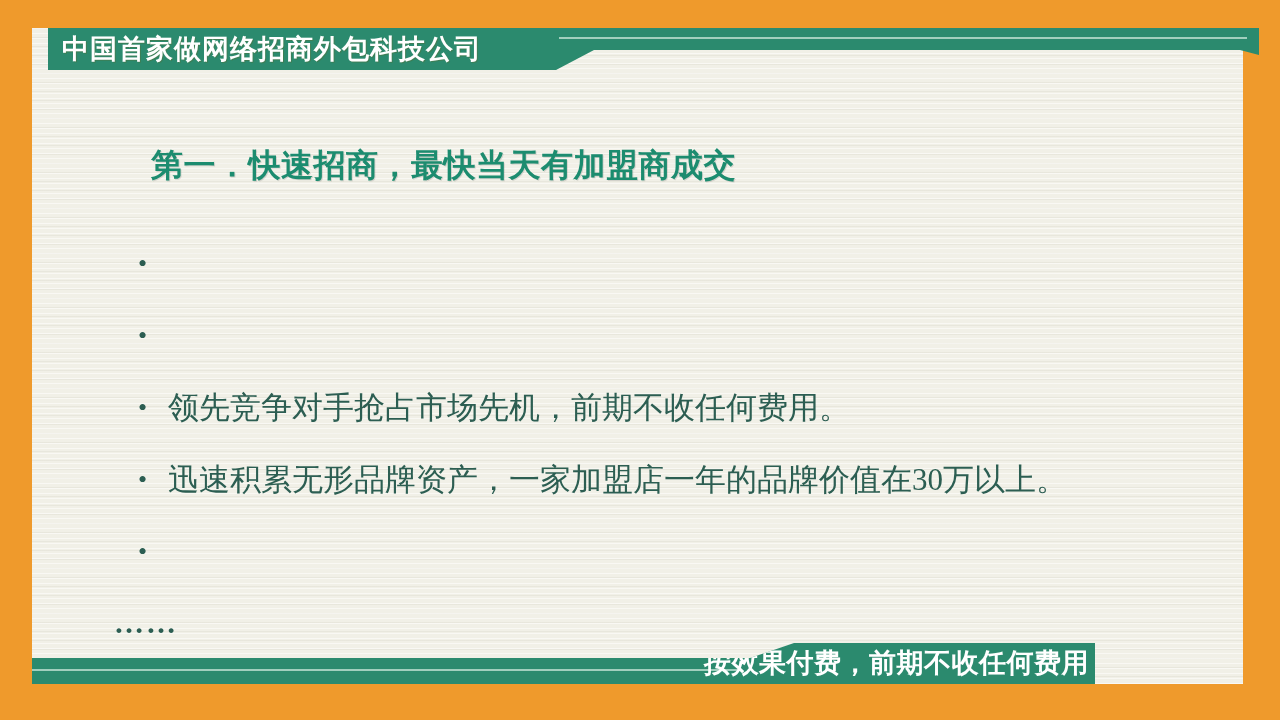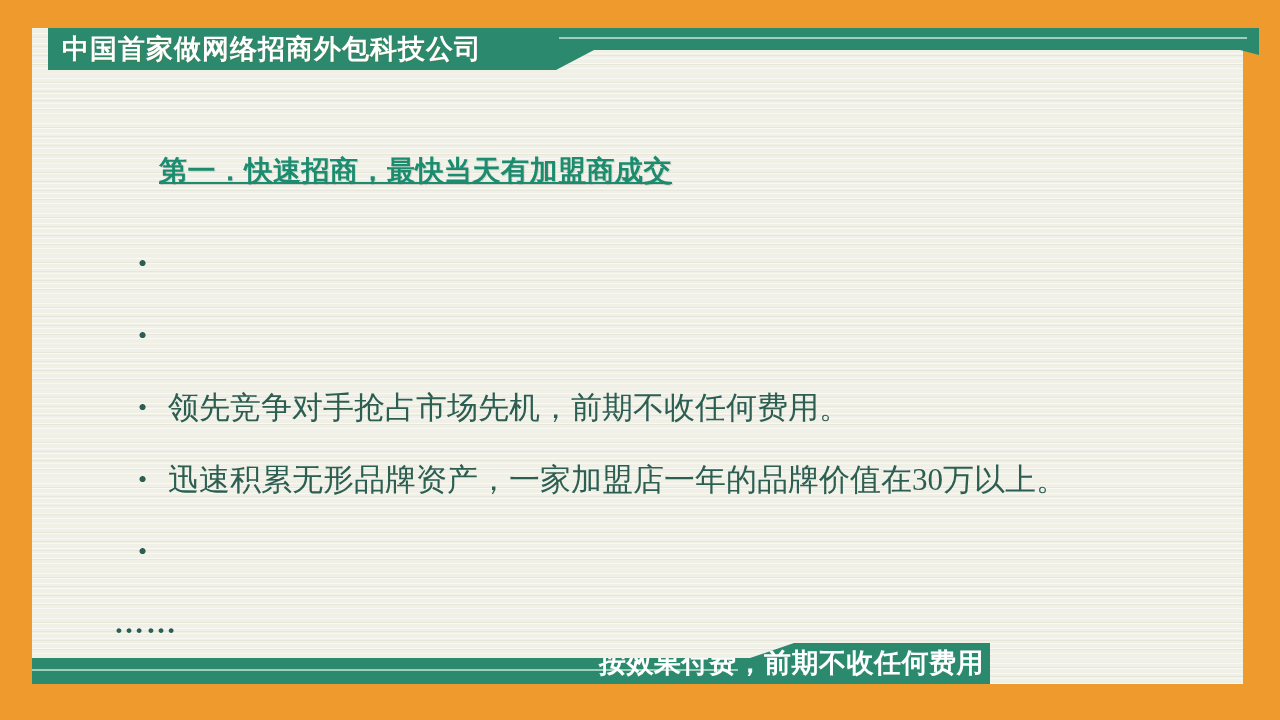--- a/index.html
+++ b/index.html
@@ -38,25 +38,24 @@
     background:var(--band-highlight);opacity:.8;
   }
   .band-title{
     position:absolute;left:14px;top:0;margin:0;height:42px;line-height:42px;
     font-size:27px;font-weight:bold;color:#ffffff;letter-spacing:1px;
     text-shadow:1px 1px 0 rgba(120,90,10,0.25);white-space:nowrap;
   }
 
   
   .slide-title{
-    position:absolute;left:143px;top:136px;margin:16px;
-    font-size:28px;font-weight:bold;color:var(--title-green);
+    position:absolute;left:143px;top:136px;margin:8px;
+    font-size:32px;font-weight:bold;color:var(--title-green);
     letter-spacing:.5px;white-space:nowrap;
     text-shadow:1px 1px 0 rgba(0,0,0,0.12);
-    text-decoration:underline;
   }
 
   
   .bullets{
     position:absolute;left:138px;top:228px;width:1085px;
     margin:0;padding:0;list-style:none;
     font-family:"Liberation Serif","DejaVu Serif",serif;
     color:var(--body-teal);
   }
   .bullets li{
@@ -68,21 +67,21 @@
   }
   .ellipsis{
     position:absolute;left:114px;top:606px;
     font-family:"Liberation Serif","DejaVu Serif",serif;
     font-size:30px;font-weight:bold;letter-spacing:2px;
     color:var(--body-teal);
   }
 
   
   .band-bottom{
-    position:absolute;left:32px;top:643px;width:958px;height:41px;
+    position:absolute;left:32px;top:643px;width:1063px;height:41px;
     background:var(--band-green);
     clip-path:polygon(0 15px,718px 15px,762px 0,1211px 0,1211px 41px,0 41px);
   }
   .band-bottom .band-line{
     position:absolute;left:0;top:26px;width:706px;height:2px;
     background:var(--band-highlight);opacity:.8;
   }
   .footer-text{
     position:absolute;right:6px;top:0;height:41px;line-height:41px;
     font-size:27px;font-weight:bold;color:#ffffff;letter-spacing:.5px;

